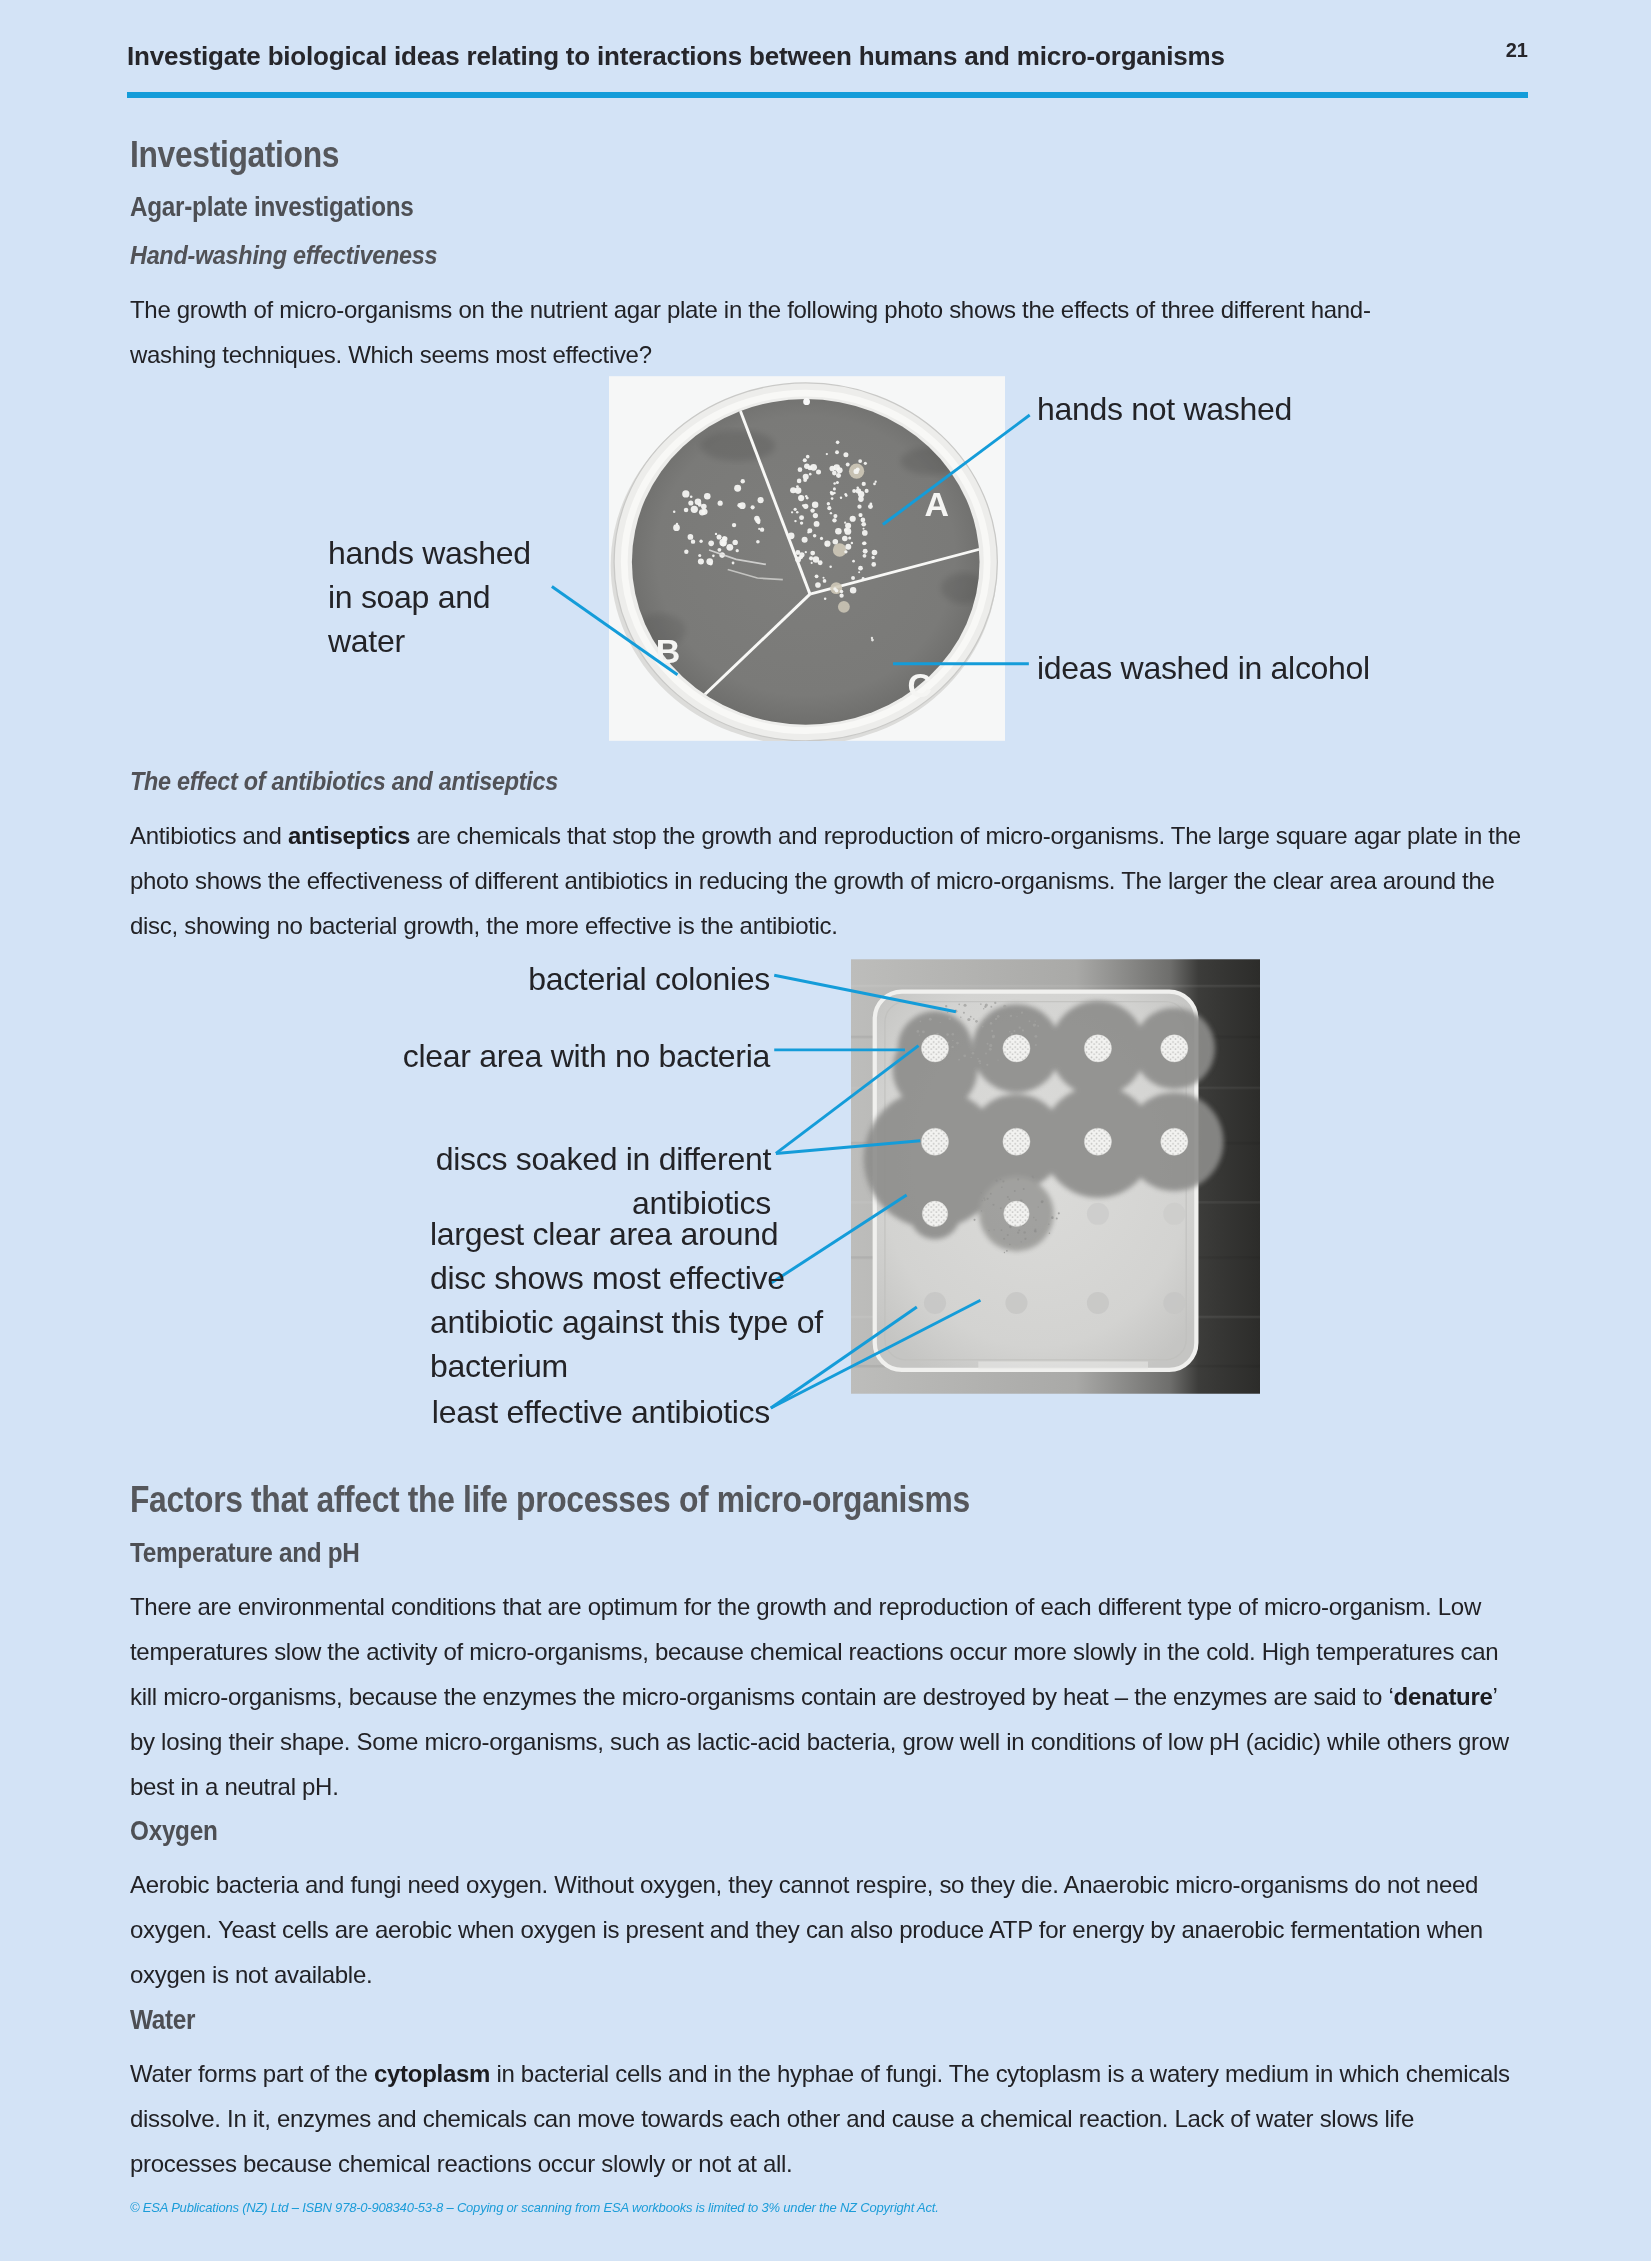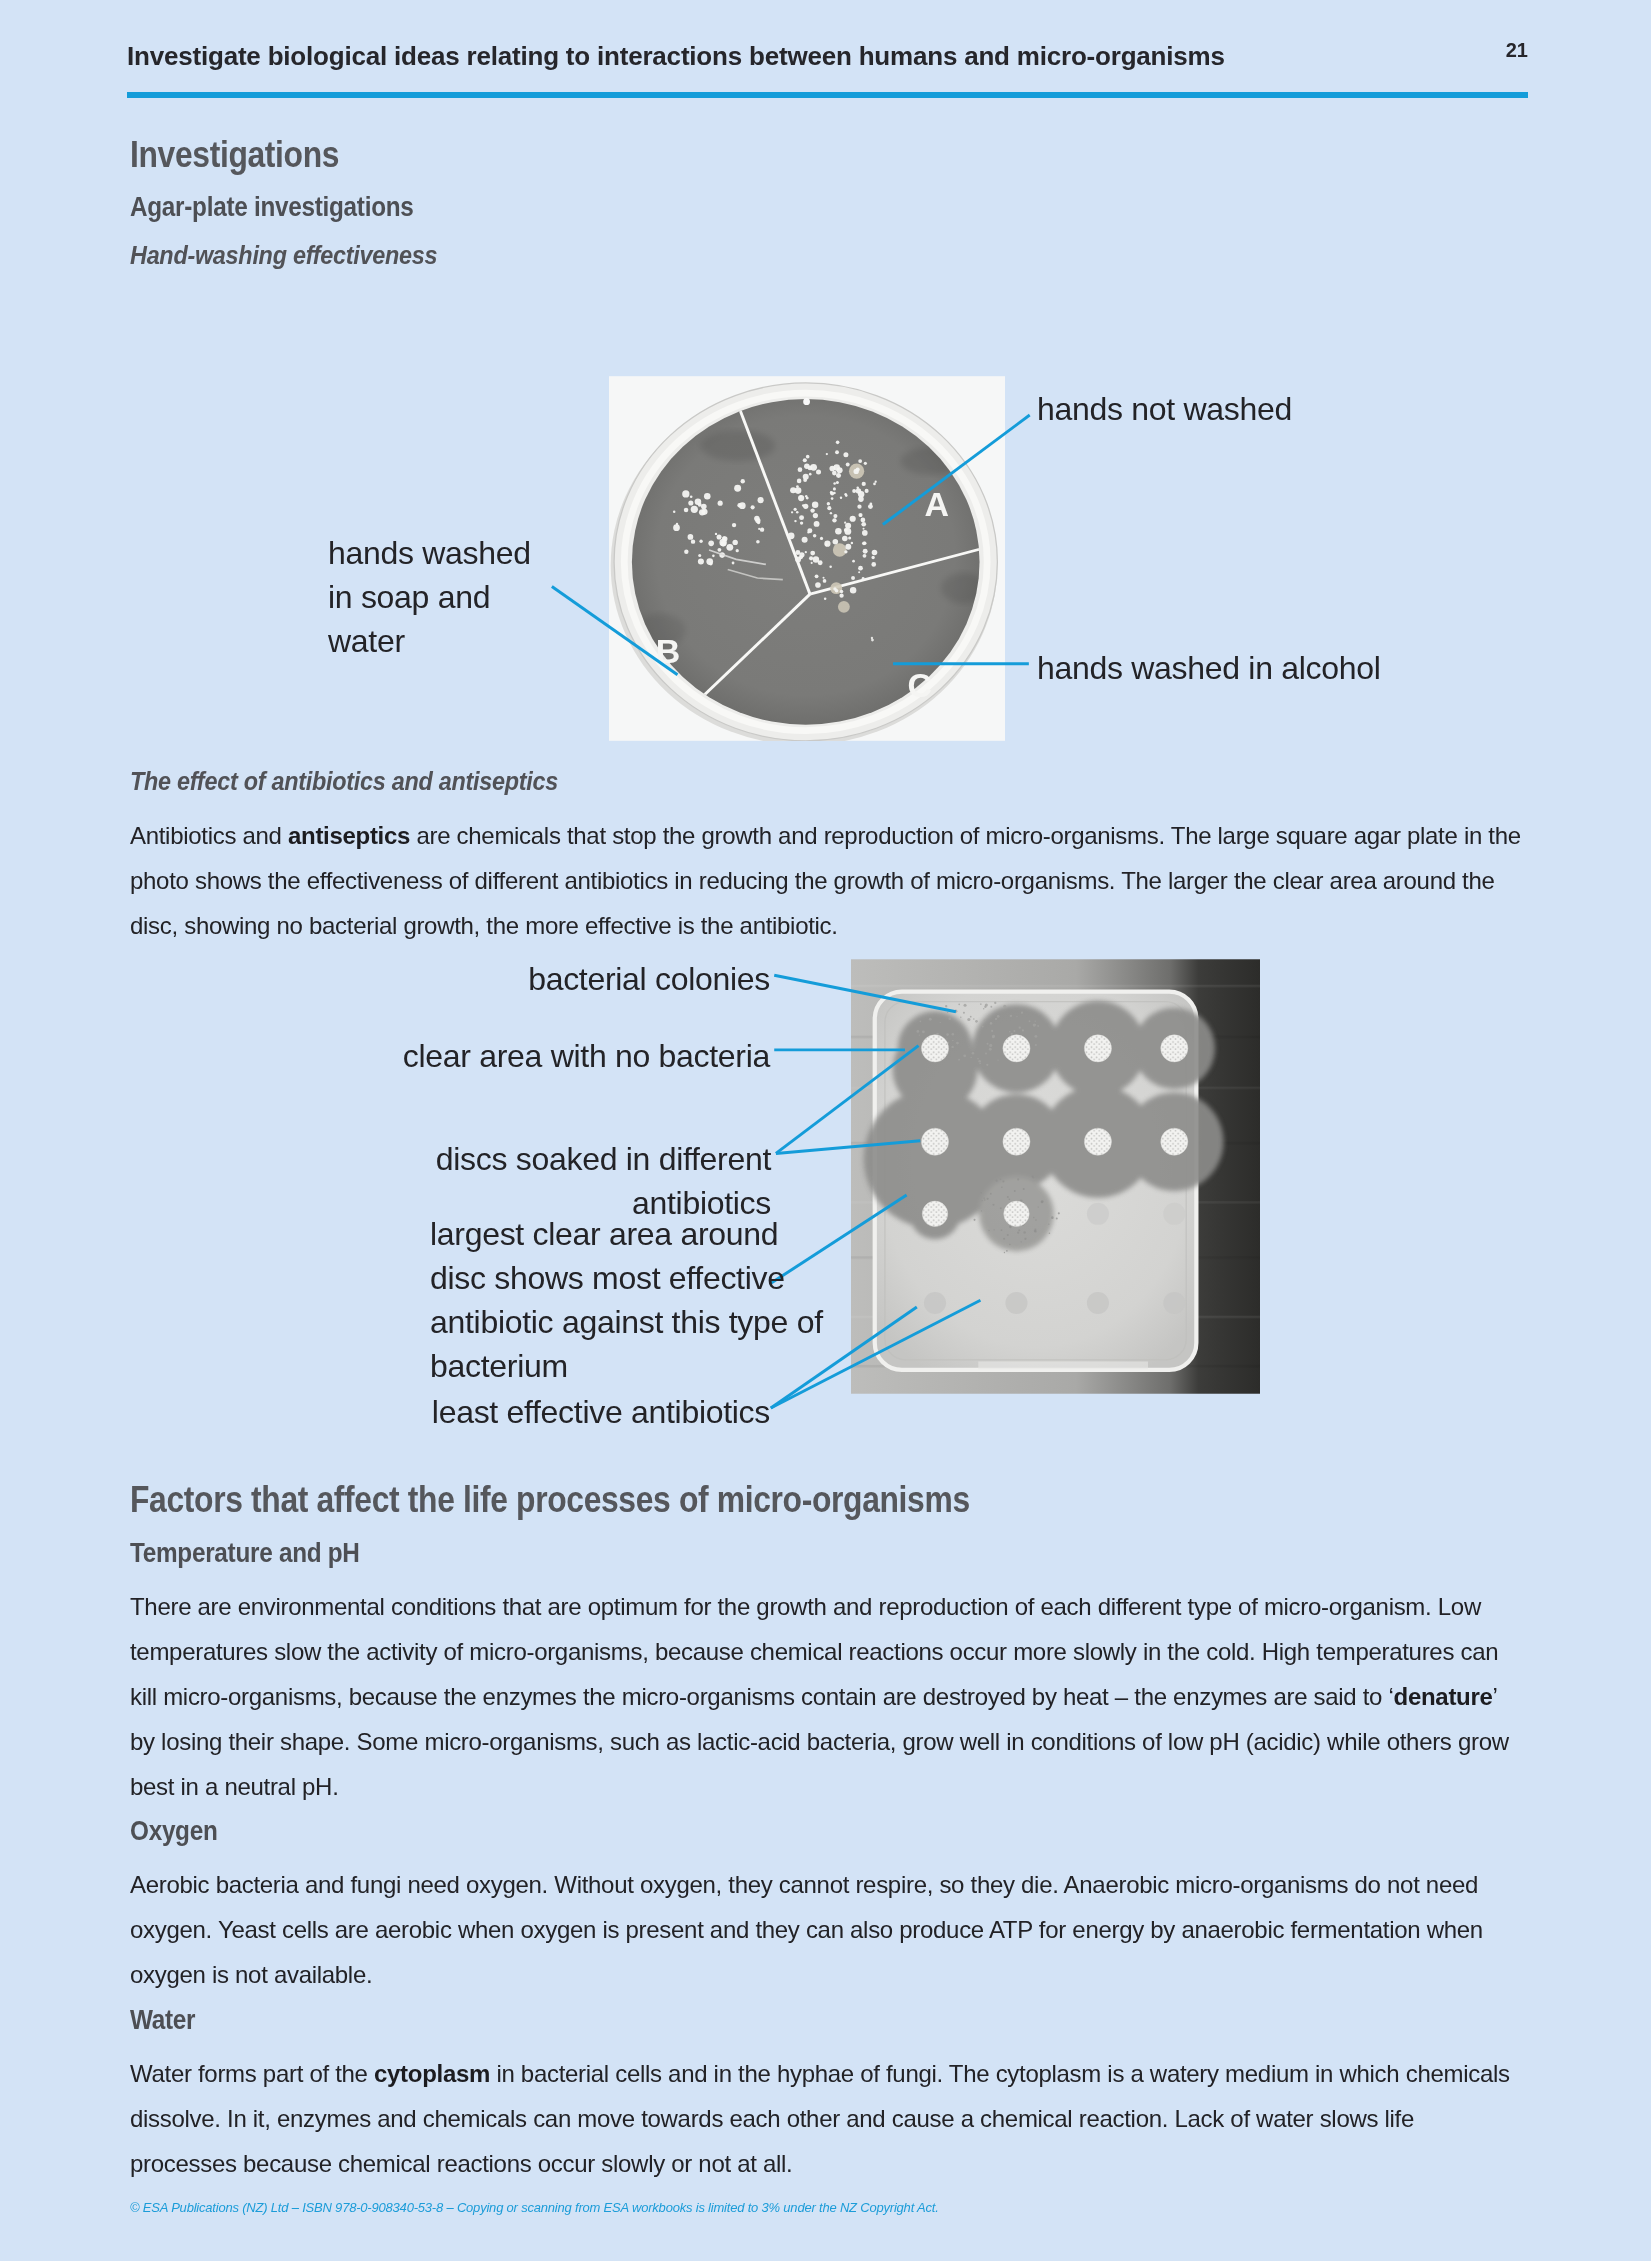--- a/index.html
+++ b/index.html
@@ -32,20 +32,21 @@
 
 <div id="page">
 
   <div class="abs header-title">Investigate biological ideas relating to interactions between humans and micro-organisms</div>
   <div class="abs page-num">21</div>
   <div class="abs header-rule"></div>
 
   <div class="abs h1" style="left:130px;top:134px;">Investigations</div>
   <div class="abs h2" style="left:130px;top:192px;">Agar-plate investigations</div>
   <div class="abs h3" style="left:130px;top:240px;">Hand-washing effectiveness</div>
+  <div class="abs para" style="left:130px;top:287px;width:1324px;"><span>The growth of micro-organisms on the nutrient agar plate in the following photo shows the effects of three different hand-washing techniques. Which seems most effective?</span></div>
 
   <div class="abs figwrap" style="left:609px;top:376px;width:396px;height:365px;">
     <svg width="396" height="365" viewBox="0 0 467 430">
       <defs>
         <radialGradient id="agarShade" cx="50%" cy="48%" r="55%">
           <stop offset="0%" stop-color="#7e7e7c"></stop>
           <stop offset="78%" stop-color="#7a7a78"></stop>
           <stop offset="100%" stop-color="#6b6b69"></stop>
         </radialGradient>
         <clipPath id="agarClip">
@@ -265,21 +266,21 @@
       </g>
       <circle cx="233" cy="30" r="4" fill="#ffffff" opacity="0.95"></circle>
       <text x="372" y="165" font-size="40" font-weight="bold" fill="#f5f5f3">A</text>
       <text x="55" y="338" font-size="40" font-weight="bold" fill="#f5f5f3">B</text>
       <text x="352" y="378" font-size="40" font-weight="bold" fill="#f5f5f3">C</text>
     </svg>
   </div>
 
   <div class="abs lbl" style="left:1037px;top:387px;">hands not washed</div>
   <div class="abs lbl" style="left:328px;top:531px;width:216px;">hands washed in soap and water</div>
-  <div class="abs lbl" style="left:1037px;top:646px;">hands washed in alcohol</div>
+  <div class="abs lbl" style="left:1037px;top:646px;">ideas washed in alcohol</div>
 
   <div class="abs h3" style="left:130px;top:766px;">The effect of antibiotics and antiseptics</div>
   <div class="abs para" style="left:130px;top:813px;"><span>Antibiotics and </span><b>antiseptics</b><span> are chemicals that stop the growth and reproduction of micro-organisms. The large square agar plate in the photo shows the effectiveness of different antibiotics in reducing the growth of micro-organisms. The larger the clear area around the disc, showing no bacterial growth, the more effective is the antibiotic.</span></div>
 
   <div class="abs figwrap" style="left:851px;top:959px;width:409px;height:435px;">
     <svg width="409" height="435" viewBox="0 0 482 512">
       <defs>
         <linearGradient id="bgGrad" x1="0" y1="0" x2="1" y2="0">
           <stop offset="0" stop-color="#bdbdbb"></stop>
             <stop offset="0.55" stop-color="#a9a9a7"></stop>

